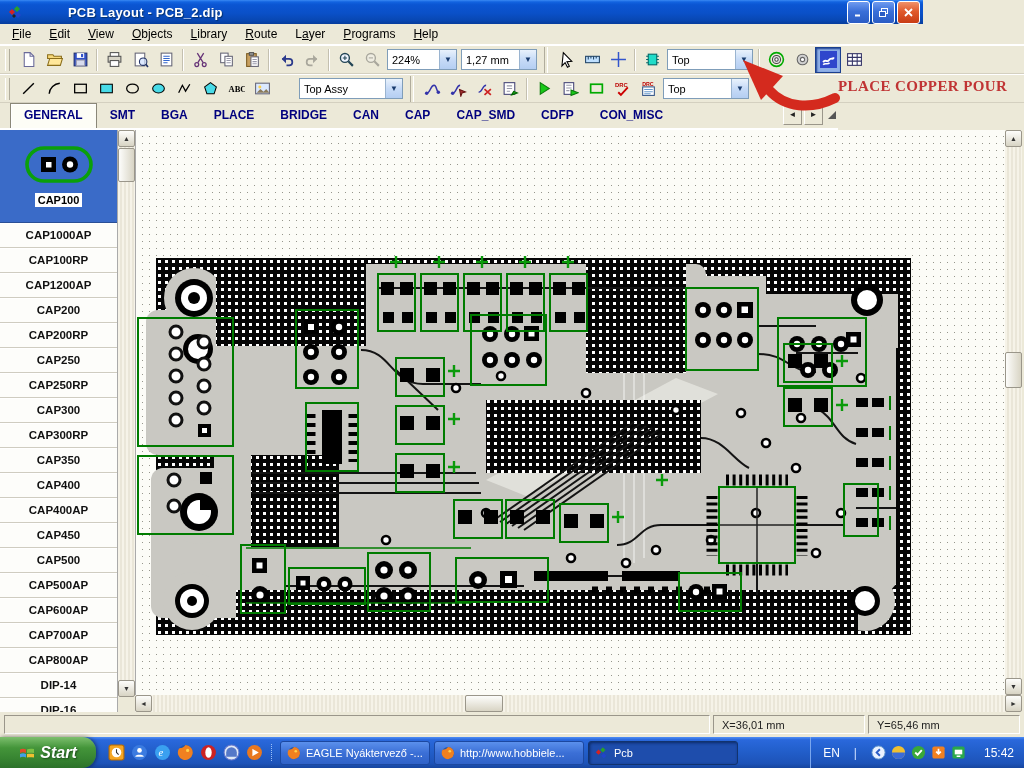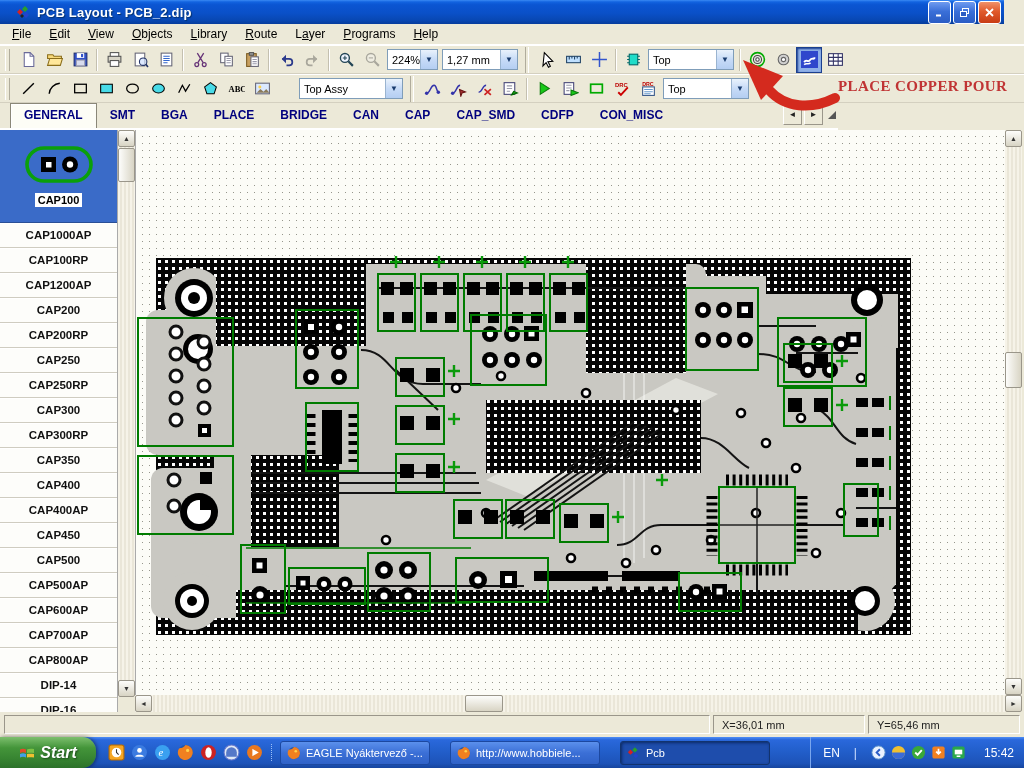--- a/index.html
+++ b/index.html
@@ -1,21 +1,21 @@
 <!DOCTYPE html>
 <html><head>
 <meta charset="utf-8">
 <style>
   html,body{margin:0;padding:0;background:#444;}
   #app{position:relative;width:1024px;height:768px;overflow:hidden;background:#ece9d8;
        font-family:"Liberation Sans",sans-serif;-webkit-font-smoothing:antialiased;}
   
-  .titlebar{position:absolute;left:0;top:0;width:1004px;height:24px;
+  .titlebar{position:absolute;left:0;top:0;width:923px;height:24px;
     background:linear-gradient(180deg,#3a8af4 0%,#1263e0 8%,#0b55d2 20%,#0a50c8 55%,#0847b2 85%,#063c9c 100%);
-    display:flex;align-items:center;padding-left:16px;box-sizing:border-box;}
+    display:flex;align-items:center;padding-left:8px;box-sizing:border-box;gap:39px;}
   .titlebar .title{color:#fff;font-weight:bold;font-size:13px;margin-left:5px;
     text-shadow:1px 1px 1px #03306e;letter-spacing:.2px;}
   .winbtns{margin-left:auto;display:flex;gap:2px;padding-right:3px;}
   .winbtn{width:21px;height:21px;border-radius:3px;border:1px solid #fff;
     background:linear-gradient(180deg,#6f9bf0,#3a6fd8 45%,#2a5cc4);display:flex;align-items:center;justify-content:center;}
   .winbtn.close{background:linear-gradient(180deg,#f0926a,#e05a2c 45%,#c83c14);}
   .winbtn svg{width:11px;height:11px;}
   
   .menubar{position:absolute;left:0;top:24px;width:1024px;height:21px;background:#ece9d8;
     display:flex;align-items:center;padding-left:3px;box-sizing:border-box;border-bottom:1px solid #fff;}
@@ -84,21 +84,21 @@
   
   .taskbar{position:absolute;left:0;top:737px;width:1024px;height:31px;
     background:linear-gradient(180deg,#4f8ef6 0%,#2a68dc 9%,#2360cd 40%,#1d53b8 85%,#16459e 100%);
     display:flex;align-items:center;}
   .startbtn{height:31px;width:96px;border-radius:0 14px 14px 0;
     background:linear-gradient(180deg,#7dbf6e 0%,#44953a 35%,#378431 70%,#2c722a 100%);
     box-shadow:1px 0 4px rgba(0,0,0,.5);display:flex;align-items:center;justify-content:center;gap:5px;}
   .startbtn .slabel{color:#fff;font-weight:bold;font-style:italic;font-size:16px;text-shadow:1px 1px 2px #1c4a1a;}
   .ql{display:flex;align-items:center;gap:6px;padding:0 8px 0 12px;border-right:1px dotted #9bc0f8;}
   .qlicon{width:17px;height:17px;} .qlicon svg{width:17px;height:17px;}
-  .taskbtns{display:flex;gap:20px;padding-left:8px;}
+  .taskbtns{display:flex;gap:4px;padding-left:8px;}
   .taskbtn{width:150px;height:24px;border-radius:3px;border:1px solid #1c48a0;
     background:linear-gradient(180deg,#5b90ec,#3b6fd6 50%,#2f62c8);
     display:flex;align-items:center;gap:5px;padding:0 6px;box-sizing:border-box;color:#fff;font-size:11px;}
   .taskbtn.active{background:#1e4dac;box-shadow:inset 1px 1px 3px #0c2a66;border-color:#12336e;}
   .taskbtn .tlabel{white-space:nowrap;overflow:hidden;}
   .taskbtn svg{width:14px;height:14px;flex:none;}
   .tray{margin-left:auto;height:31px;display:flex;align-items:center;gap:14px;padding:0 10px 0 12px;
     border-left:1px solid #7aa6ee;background:linear-gradient(180deg,#4f8ef6 0%,#2a68dc 9%,#2360cd 40%,#1d53b8 85%,#16459e 100%);}
   .tray .lang{color:#fff;font-size:12px;} .tray .pipe{color:#cfe0ff;font-size:12px;}
   .tray svg{width:15px;height:15px;}
@@ -236,21 +236,21 @@
           <path d="M4.5 6.5h4M6.5 4.5v4" stroke="#245"></path>
         </svg>
       </div>
       <div class="tbtn disabled">
         <svg viewBox="0 0 16 16">
           <circle cx="6.5" cy="6.5" r="4.2" fill="#eef4ff" stroke="#245" stroke-width="1.3"></circle>
           <path d="M9.7 9.7L14 14" stroke="#245" stroke-width="2"></path>
           <path d="M4.5 6.5h4" stroke="#245"></path>
         </svg>
       </div>
-      <div class="combo" style="width: 51px;">
+      <div class="combo" style="width: 70px;">
         <span class="combo-val">224%</span>
         <span class="combo-btn">▼</span>
       </div>
       <div class="combo" style="width: 76px;">
         <span class="combo-val">1,27 mm</span>
         <span class="combo-btn">▼</span>
       </div>
       <div class="bigsep"></div>
       <div class="tbtn">
         <svg viewBox="0 0 16 16">

